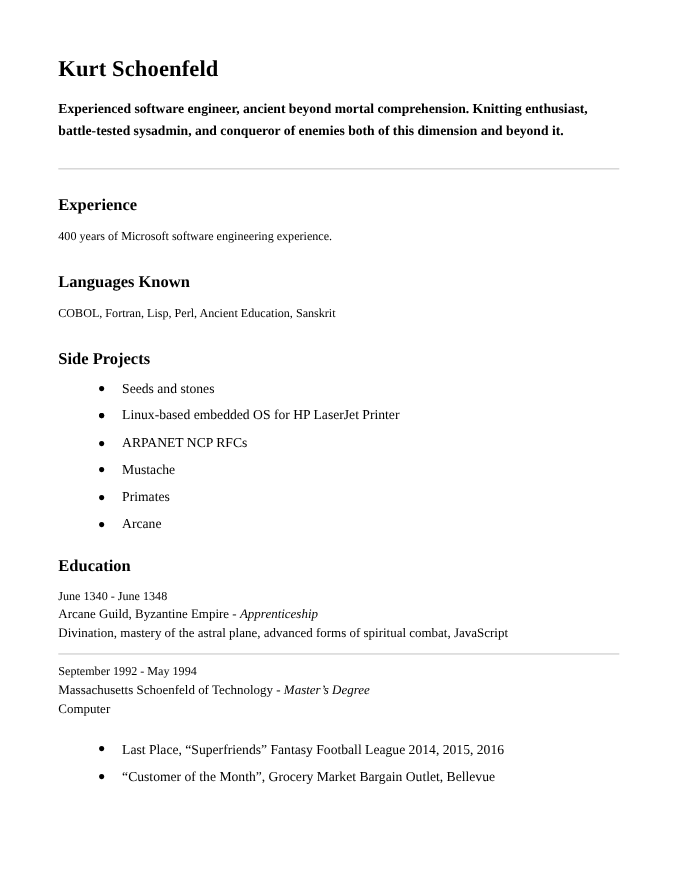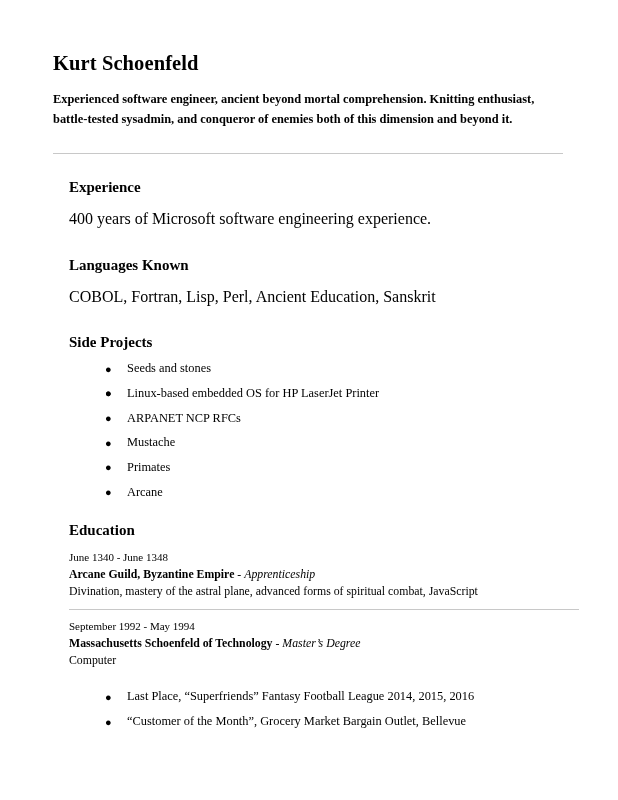--- a/index.html
+++ b/index.html
@@ -42,30 +42,29 @@
     width: 510px;
   }
   .rule-entry {
     border: 0;
     border-top: 1px solid #c8c8c8;
     margin: 10px 0 9px 0;
     width: 510px;
   }
   .section {
     margin-top: 24px;
-    margin-left: 16px;
   }
   .section-title {
     font-size: 15px;
     font-weight: bold;
     margin: 0 0 11px 0;
     line-height: 1.2;
   }
   .body-line {
-    font-size: 16px;
+    font-size: 11px;
     line-height: 1.55;
     margin: 0;
   }
   ul.bullets {
     margin: 0;
     padding: 0 0 0 36px;
     list-style: none;
   }
   ul.bullets li {
     font-size: 12.4px;
@@ -91,21 +90,21 @@
     font-size: 11px;
     line-height: 1.42;
     margin: 0;
   }
   .edu-heading {
     font-size: 11.8px;
     line-height: 1.42;
     margin: 0;
   }
   .edu-heading .school {
-    font-weight: bold;
+    font-weight: normal;
   }
   .edu-heading .sep {
     font-weight: normal;
   }
   .edu-heading .degree {
     font-style: italic;
   }
   .edu-desc {
     font-size: 11.8px;
     line-height: 1.42;

